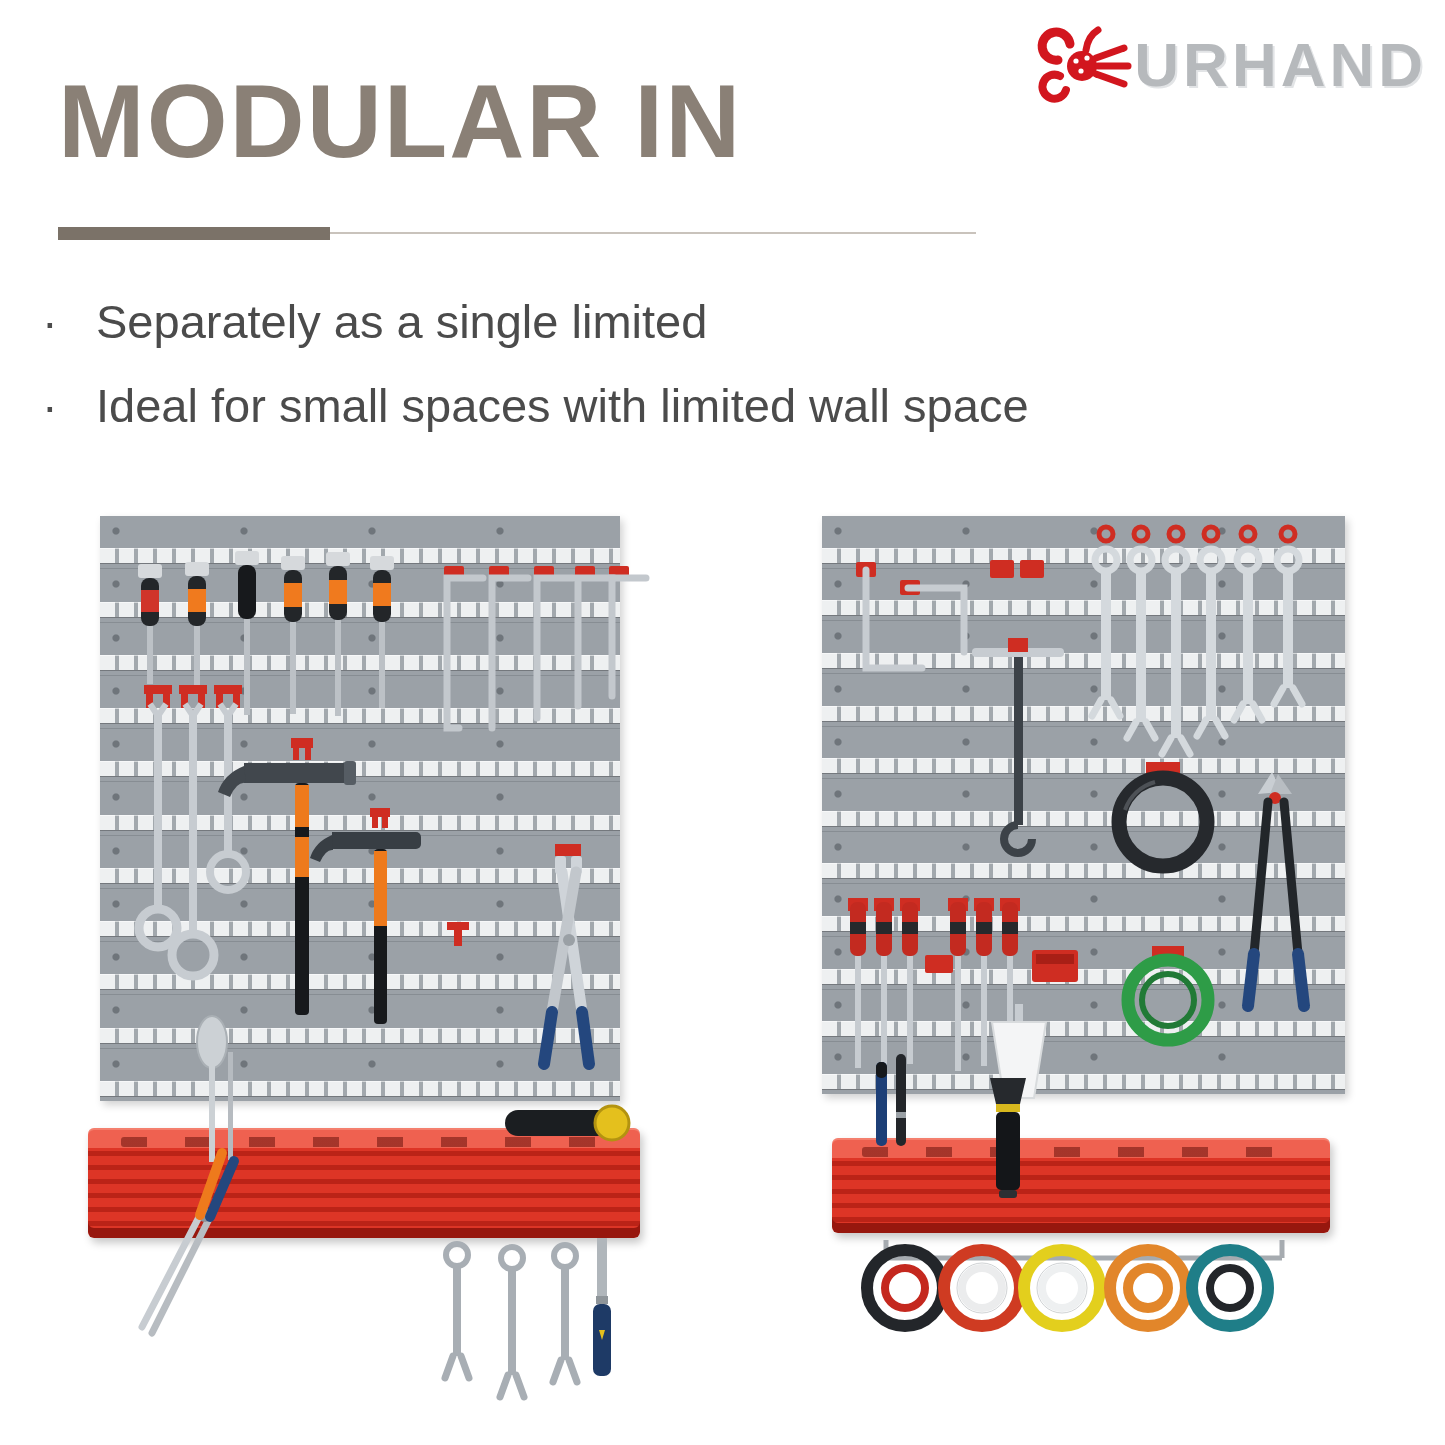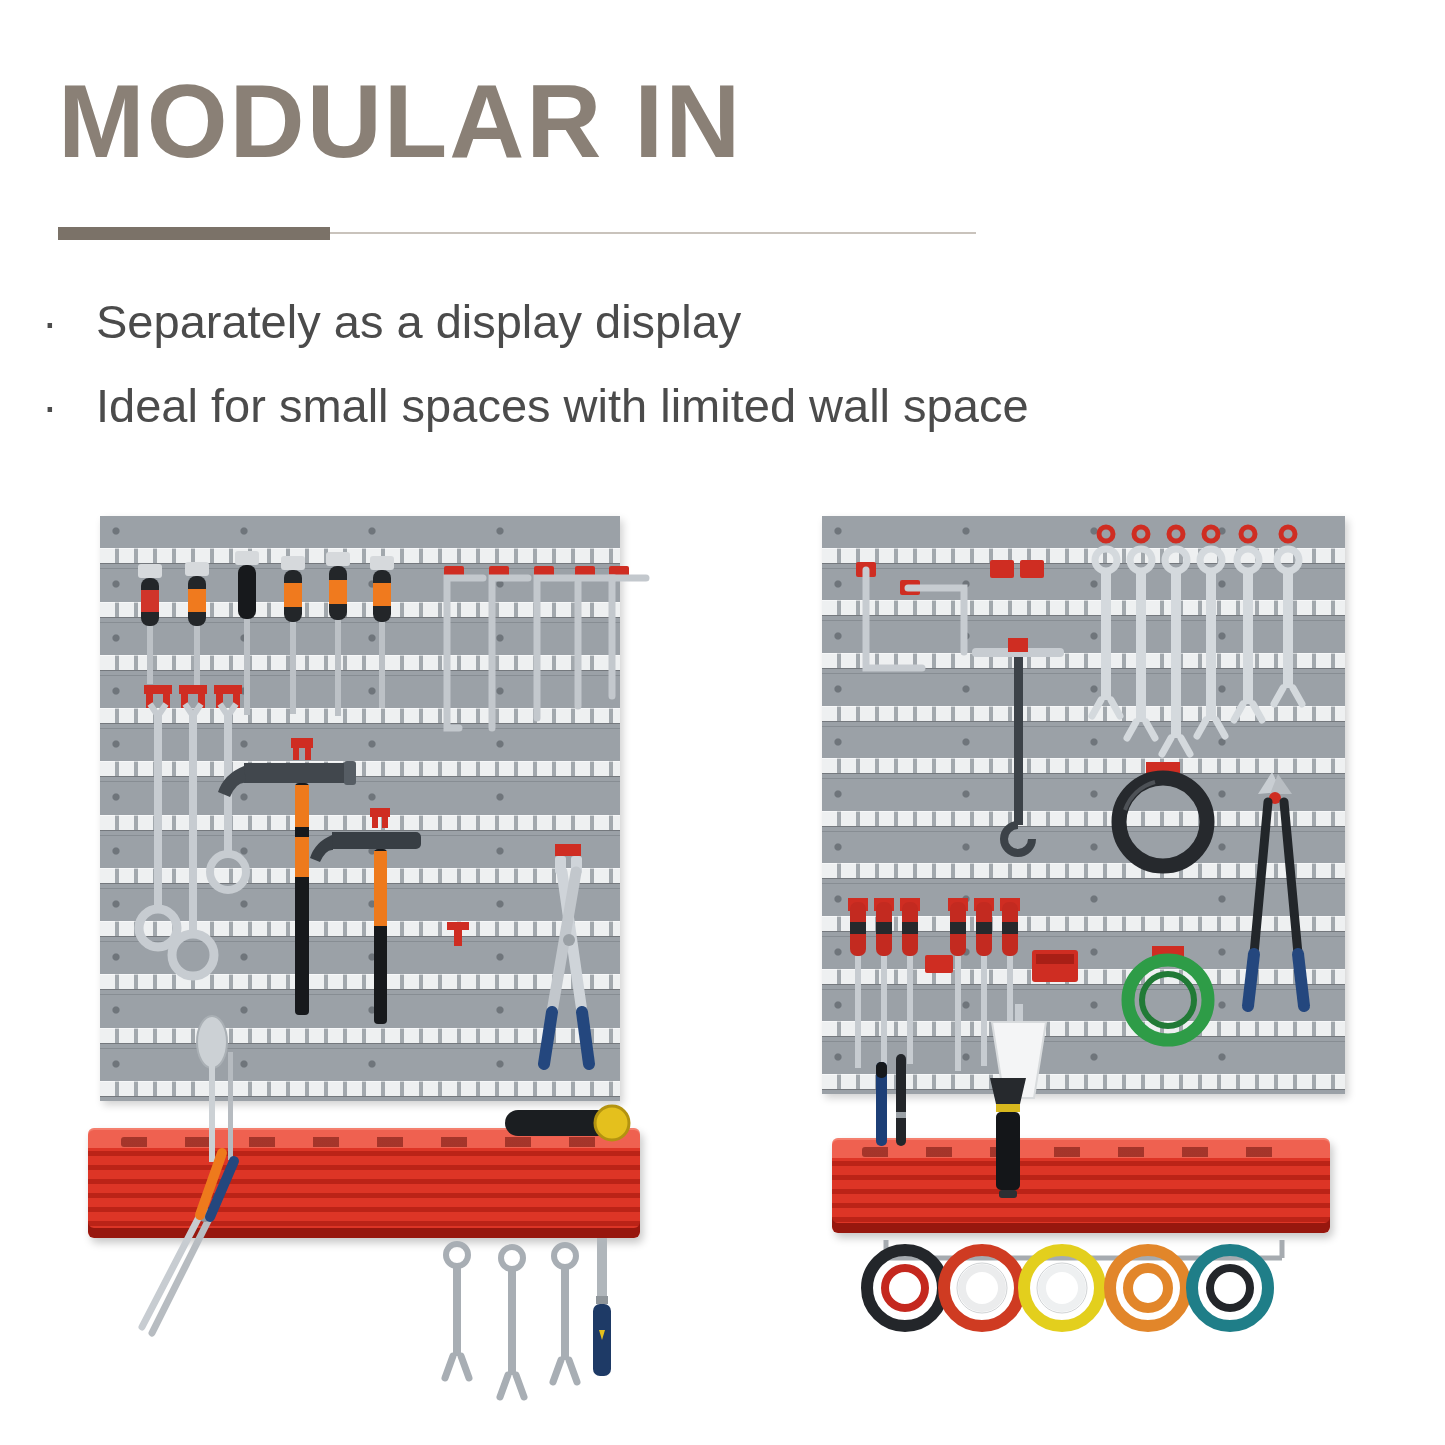--- a/index.html
+++ b/index.html
@@ -52,30 +52,47 @@
 </style>
 </head>
 <body>
 
 <div class="page">
 
   <div class="header-title">
     <span class="title-main">MODULAR IN</span>
   </div>
 
+  <div class="logo">
+    <svg width="96" height="100" viewBox="0 0 96 100">
+      <g fill="none" stroke="#d2161e" stroke-linecap="round">
+        <circle cx="46" cy="52" r="15" fill="#d2161e" stroke="none"></circle>
+        <circle cx="40" cy="47" r="2.6" fill="#ffffff" stroke="none"></circle>
+        <circle cx="51" cy="44" r="2.6" fill="#ffffff" stroke="none"></circle>
+        <circle cx="45" cy="57" r="2.6" fill="#ffffff" stroke="none"></circle>
+        <path d="M34 30 a14 14 0 1 0 -12 16" stroke-width="9"></path>
+        <path d="M24 62 a12 12 0 1 0 6 14" stroke-width="8"></path>
+        <path d="M50 36 q2 -14 12 -20" stroke-width="7"></path>
+        <path d="M60 44 L88 34" stroke-width="7"></path>
+        <path d="M62 52 L92 52" stroke-width="7"></path>
+        <path d="M60 60 L88 70" stroke-width="7"></path>
+      </g>
+    </svg>
+    <span class="logo-text">URHAND</span>
+  </div>
 
   <div class="divider">
     <span class="thick"></span>
     <span class="thin"></span>
   </div>
 
   <ul class="bullets">
     <li>
       <span class="bullet-dot">·</span>
-      <span>Separately as a display display</span>
+      <span>Separately as a single limited</span>
     </li>
     <li>
       <span class="bullet-dot">·</span>
       <span>Ideal for small spaces with limited wall space</span>
     </li>
   </ul>
 
   <div class="pegboard pegboard-left">
     <div class="peg-row">
         <span class="screws"></span>

